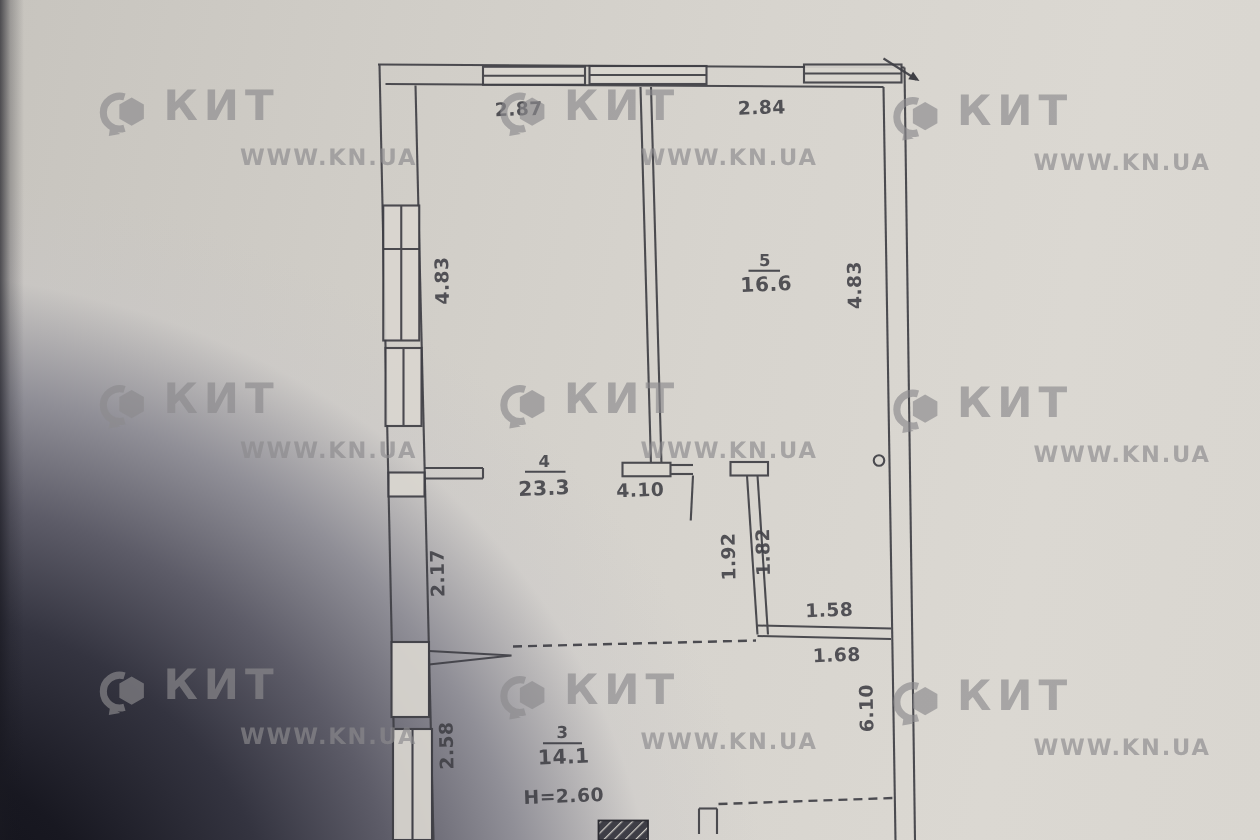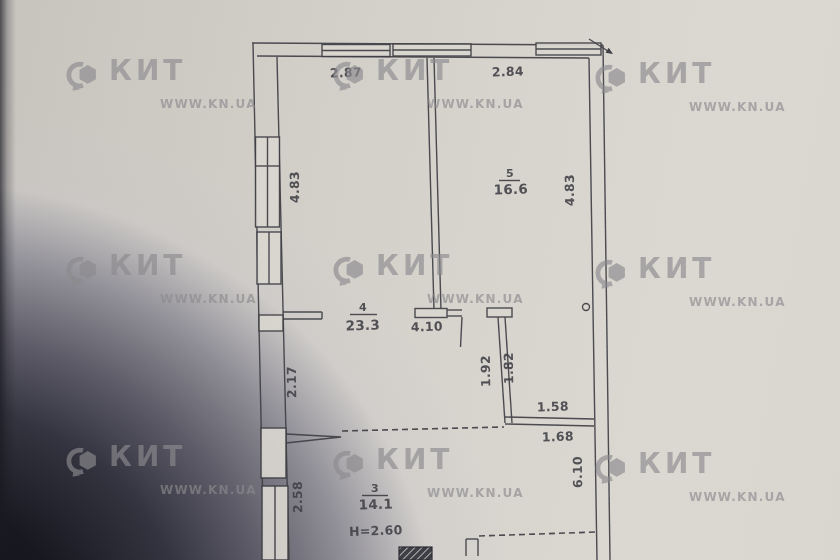--- a/index.html
+++ b/index.html
@@ -20,21 +20,21 @@
   .dash{stroke-dasharray:6 4;stroke-width:1.6;}
   .lbl{fill:var(--ink,#3b3b40);stroke:none;font-family:"DejaVu Sans","Liberation Sans",sans-serif;
        font-size:12.5px;font-weight:600;letter-spacing:0.3px;opacity:0.88;}
   .lbl-small{font-size:11px;}
   .lbl-area{font-size:13.5px;}
   
   .wm-layer{position:absolute;left:0;top:0;width:100%;height:100%;pointer-events:none;filter:blur(0.35px);}
   .wm{position:absolute;width:210px;height:62px;color:var(--wm,#8c8b8e);opacity:0.66;}
   .wm-logo{position:absolute;left:0;top:0;width:38px;height:38px;}
   .wm-brand{position:absolute;left:45px;top:0px;font-size:28px;font-weight:bold;letter-spacing:4px;line-height:1;}
-  .wm-site{position:absolute;left:96px;top:41px;font-size:12px;font-weight:bold;letter-spacing:1.2px;line-height:1;}
+  .wm-site{position:absolute;left:96px;top:41px;font-size:15px;font-weight:bold;letter-spacing:1.2px;line-height:1;}
 </style>
 </head>
 <body>
 
 <div class="stage">
 
   <svg class="plan" width="840" height="560" viewBox="0 0 840 560">
     <defs>
       <pattern id="hatch" width="5" height="5" patternUnits="userSpaceOnUse" patternTransform="rotate(45)">
         <rect width="5" height="5" fill="#3e3e46"></rect>

